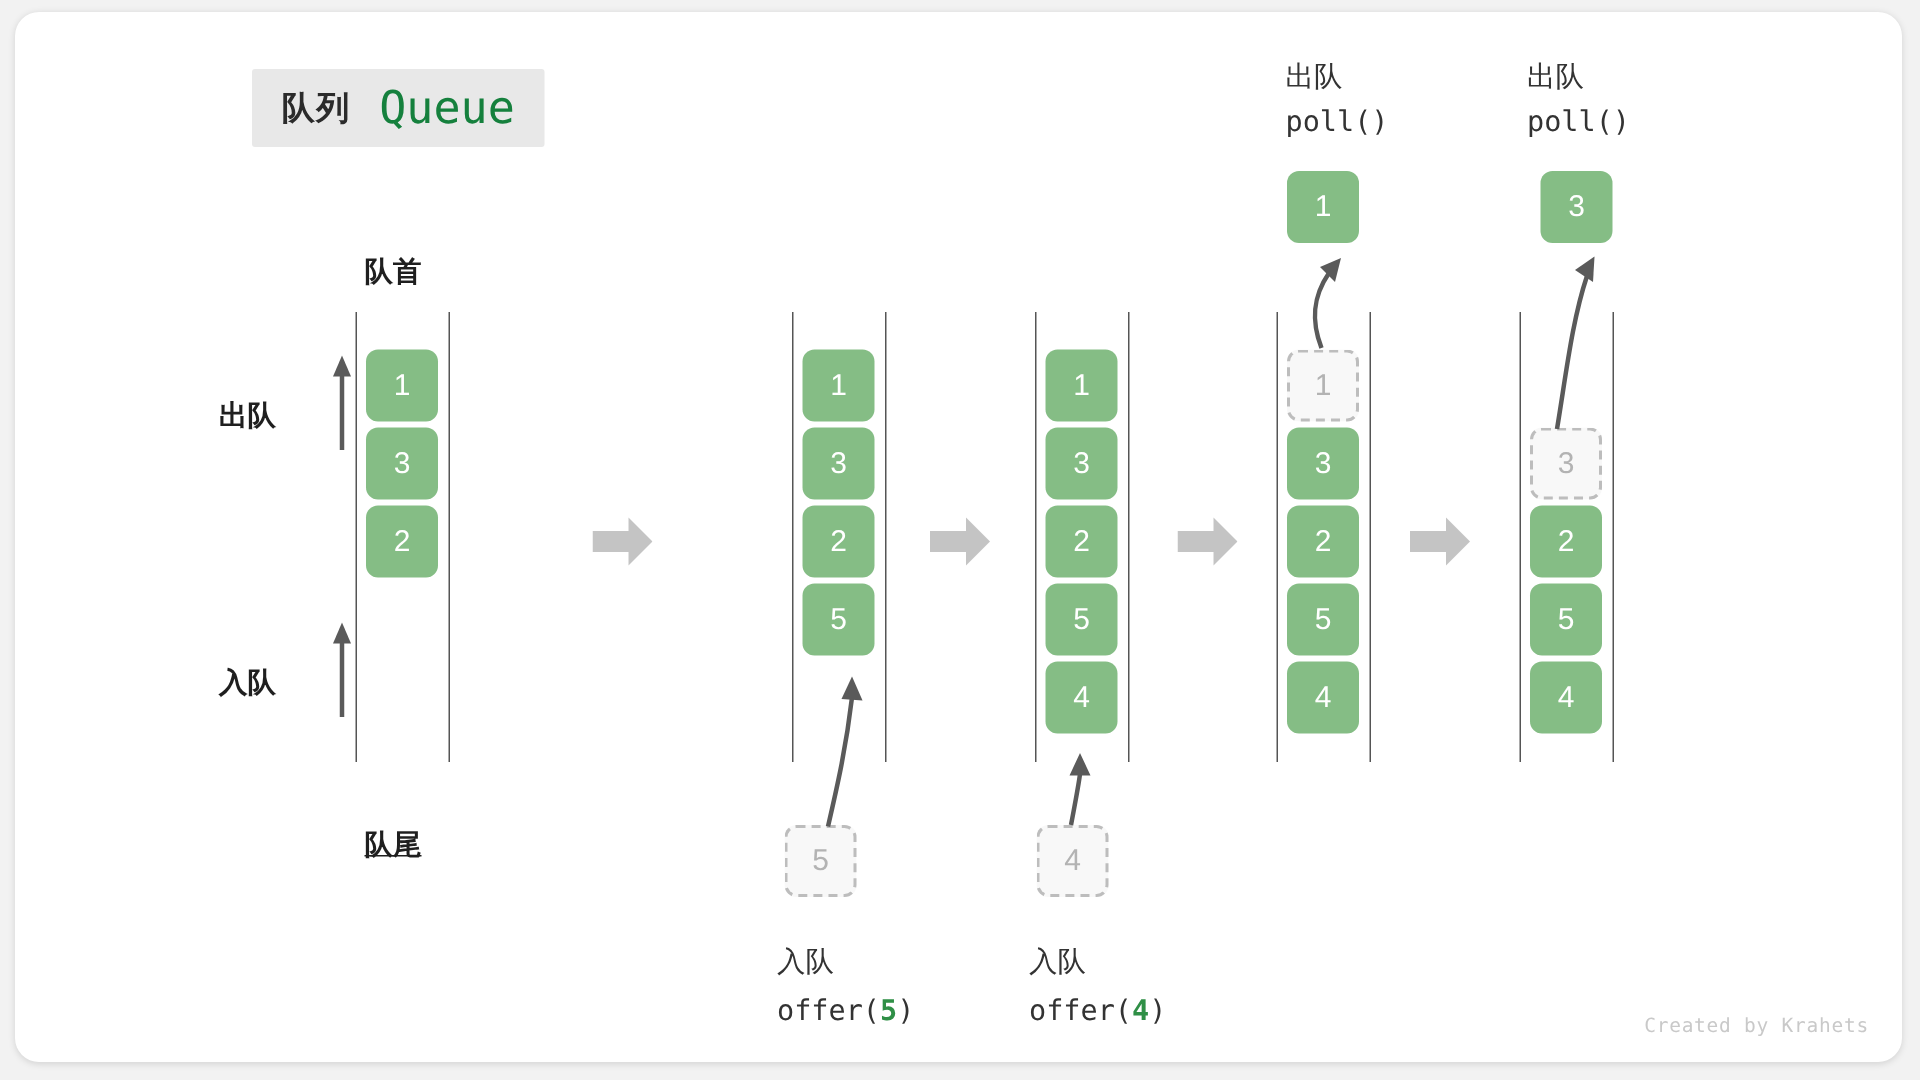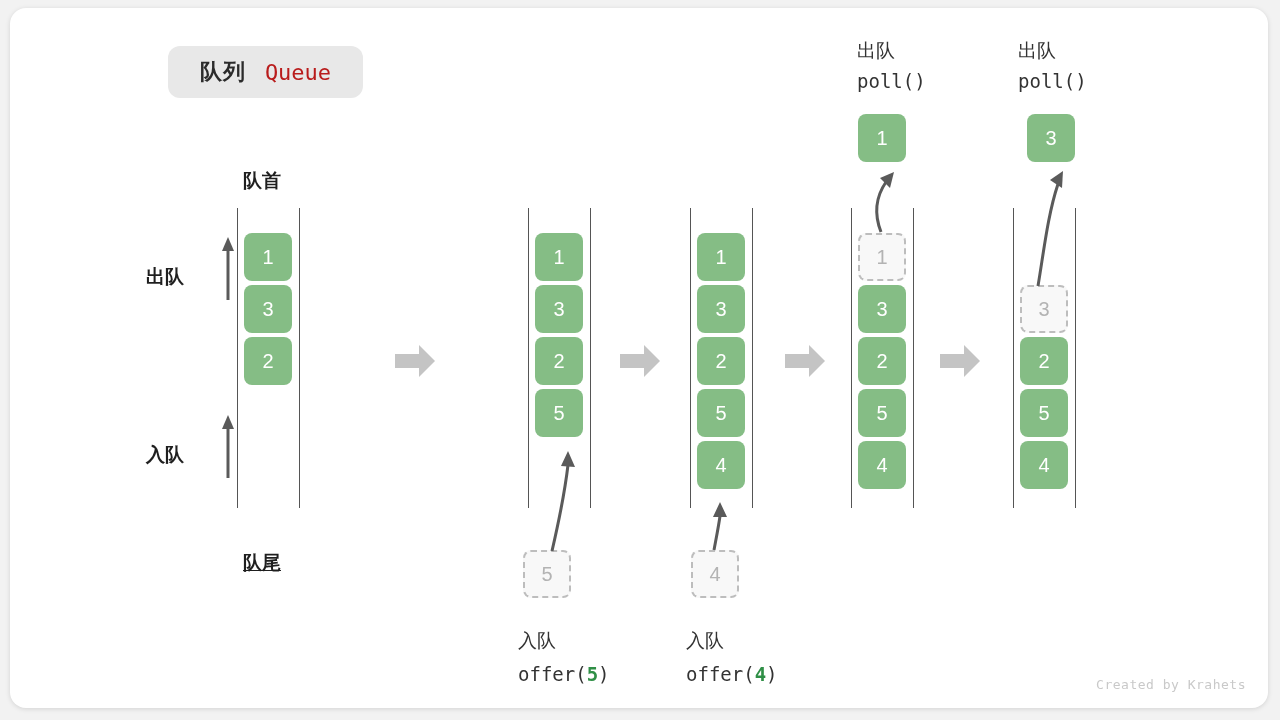--- a/index.html
+++ b/index.html
@@ -16,26 +16,26 @@
     border-radius:16px;
     box-shadow:0 1px 5px rgba(0,0,0,0.13);
   }
   .stage{position:absolute;left:0;top:0;width:1258px;height:700px;}
 
   
   .title-badge{
     position:absolute;left:158px;top:38px;
     width:195px;height:52px;
     background:#e8e8e8;
-    border-radius:12px;
+    border-radius:2px;
     display:flex;align-items:center;justify-content:center;
     gap:19px;
   }
   .title-cn{font-size:22px;font-weight:bold;color:#2b2b2b;letter-spacing:1px;}
-  .title-en{font-size:22px;color:#b91c1c;font-family:"DejaVu Sans Mono","Liberation Mono",monospace;}
+  .title-en{font-size:30px;color:#15803d;font-family:"DejaVu Sans Mono","Liberation Mono",monospace;}
 
   
   .lbl{position:absolute;white-space:nowrap;}
   .lbl-head{font-size:19px;font-weight:bold;color:#1f1f1f;}
   .lbl-side{font-size:19px;font-weight:bold;color:#1f1f1f;}
   .op-cn{font-size:19px;color:#333;white-space:nowrap;}
   .op-code{font-size:19px;color:#333;font-family:"DejaVu Sans Mono","Liberation Mono",monospace;white-space:nowrap;}
   .op-code .num{color:#2f8f46;font-weight:bold;}
 
   

